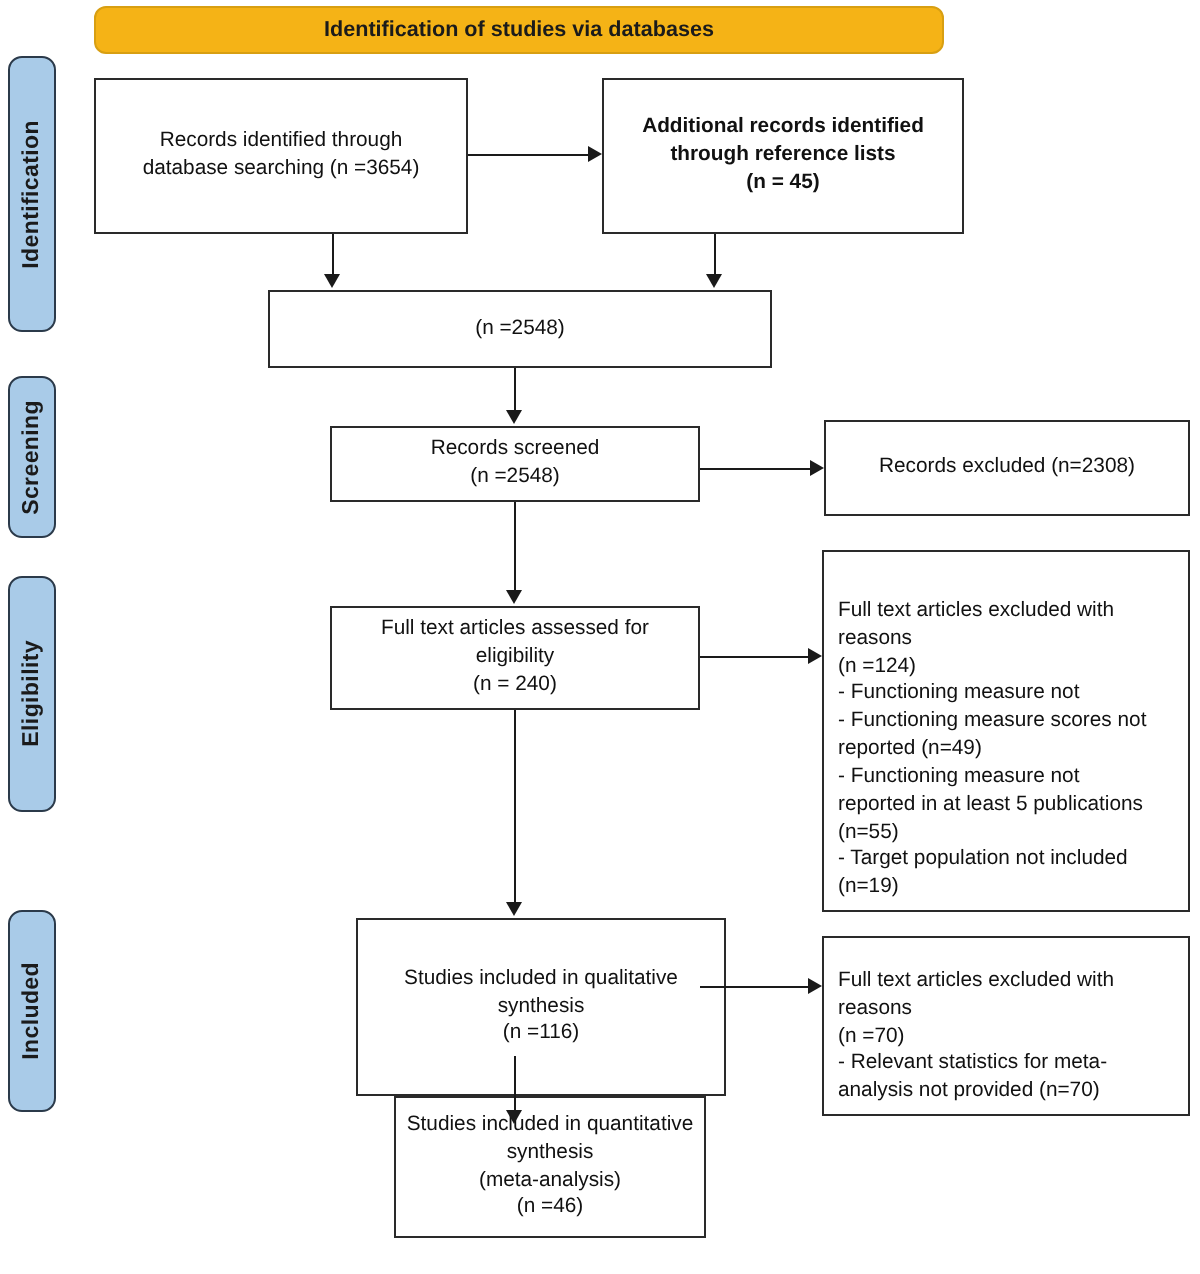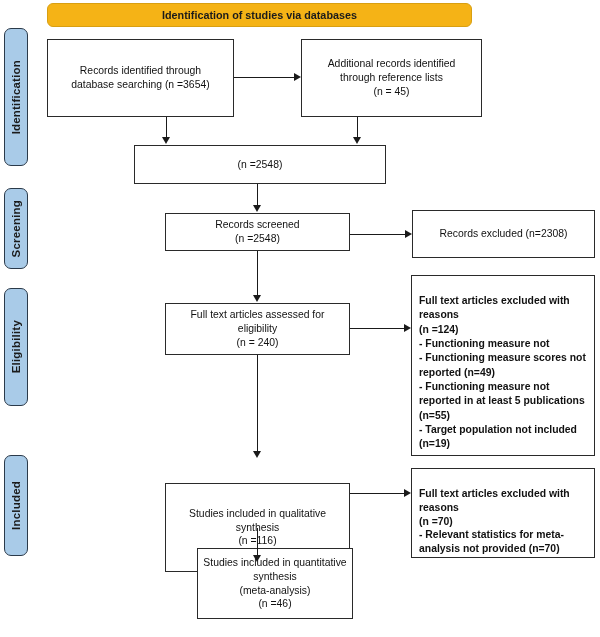--- a/index.html
+++ b/index.html
@@ -70,23 +70,22 @@
   }
   .node .line {
     font-size: 10.4px;
     color: #111111;
     line-height: 1.33;
     text-align: center;
     white-space: nowrap;
   }
   .node.left-align {
     align-items: flex-start;
-    justify-content: space-between;
-    padding: 18px 4px 4px 7px;
-    font-weight: bold;
+    justify-content: flex-end;
+    padding: 6px 4px 4px 7px;
   }
   .node.left-align .line {
     text-align: left;
     white-space: normal;
   }
 
   
   .conn {
     position: absolute;
     background: #1a1a1a;
@@ -132,21 +131,21 @@
 
   <div class="banner" style="left:47px; top:3px; width:425px; height:24px;">
     <span>Identification of studies via databases</span>
   </div>
 
   <div class="node" style="left:47px; top:39px; width:187px; height:78px;">
     <div class="line">Records identified through</div>
     <div class="line">database searching (n =3654)</div>
   </div>
 
-  <div class="node" style="left:301px; top:39px; width:181px; height:78px;">
+  <div class="node" style="left:301px; top:39px; width:181px; height:78px;font-weight:bold;">
     <div class="line">Additional records identified</div>
     <div class="line">through reference lists</div>
     <div class="line">(n = 45)</div>
   </div>
 
   <div class="conn h" style="left:234px; top:77px; width:60px;"></div>
   <div class="arrow-right" style="left:294px; top:73px;"></div>
 
   <div class="node" style="left:134px; top:145px; width:252px; height:39px;">
     <div class="line">(n =2548)</div>
@@ -192,21 +191,21 @@
     <div class="line">- Functioning measure not</div>
     <div class="line">reported in at least 5 publications</div>
     <div class="line">(n=55)</div>
     <div class="line">- Target population not included</div>
     <div class="line">(n=19)</div>
   </div>
 
   <div class="conn h" style="left:350px; top:328px; width:54px;"></div>
   <div class="arrow-right" style="left:404px; top:324px;"></div>
 
-  <div class="node" style="left:165px; top:459px; width:185px; height:89px;margin-top:24px;">
+  <div class="node" style="left:178px; top:459px; width:185px; height:89px;">
     <div class="line">Studies included in qualitative</div>
     <div class="line">synthesis</div>
     <div class="line">(n =116)</div>
   </div>
 
   <div class="conn v" style="left:257px; top:355px; width:1.3px; height:96px;"></div>
   <div class="arrow-down" style="left:253px; top:451px;"></div>
 
   <div class="node left-align" style="left:411px; top:468px; width:184px; height:90px;">
     <div class="line">Full text articles excluded with</div>

